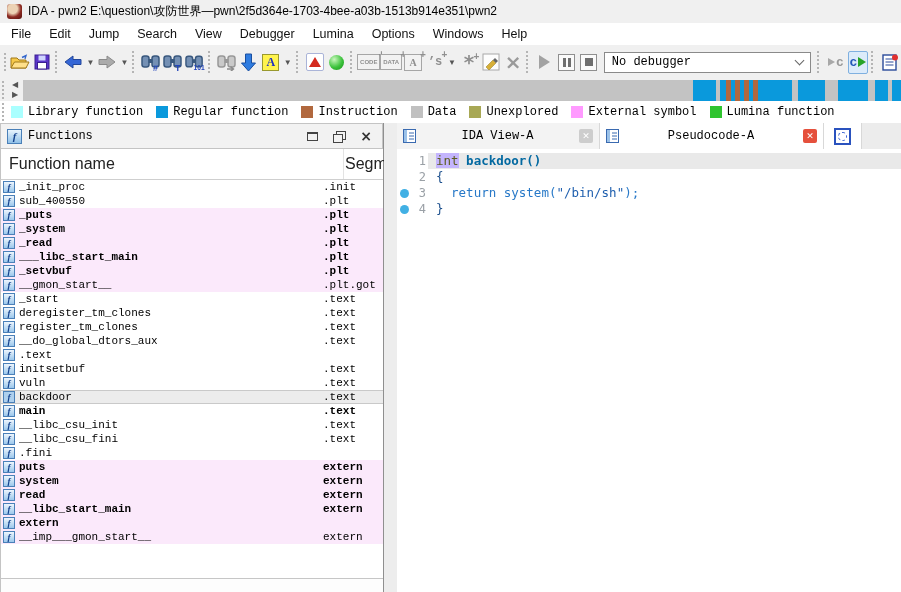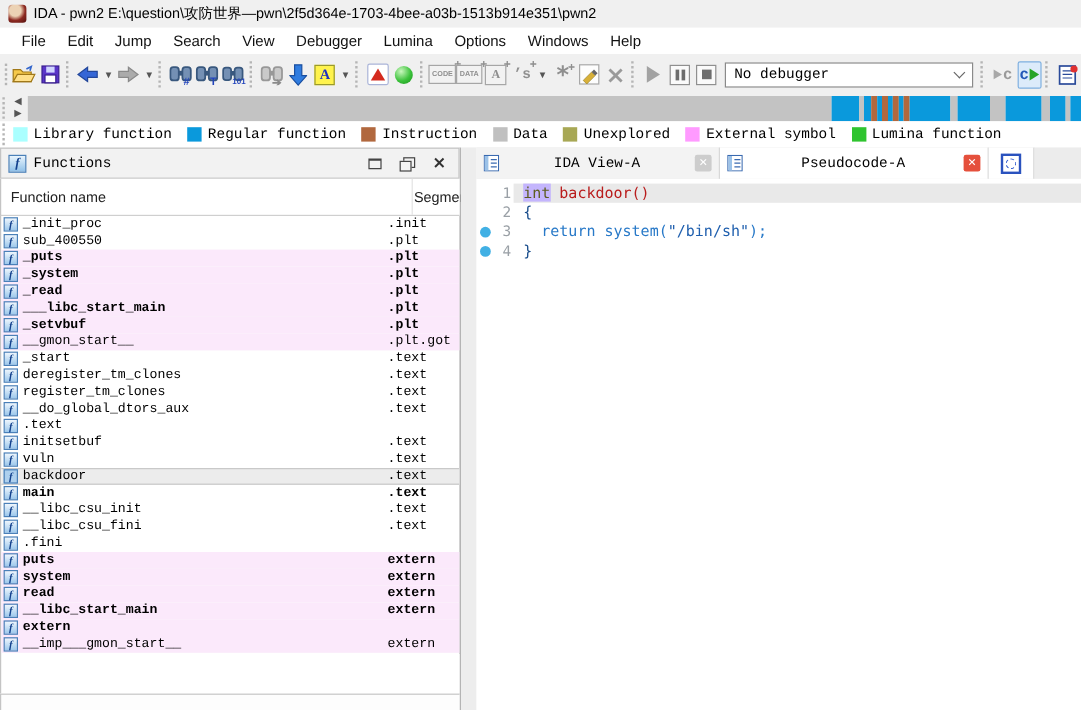--- a/index.html
+++ b/index.html
@@ -6,21 +6,21 @@
   html,body { width: 901px; height: 592px; overflow: hidden; }
   body { font-family: "Liberation Sans", sans-serif; background: #f0f0f0; position: relative; }
 
   
   .titlebar { height: 23px; background: #f0f0f0; display: flex; align-items: center; padding-left: 7px; gap: 6px; }
   .app-icon { width: 15px; height: 15px; border-radius: 3px;
     background: radial-gradient(circle at 38% 32%, #ecd2b4 0 34%, #8d2a22 60%, #5a1410 95%); }
   .title-text { font-size: 12px; color: #000; white-space: nowrap; }
 
   
-  .menubar { height: 22px; background: #ffffff; display: flex; align-items: center; padding-left: 9px; }
+  .menubar { height: 22px; background: #ffffff; display: flex; align-items: center; padding-left: 2px; }
   .menu-item { font-size: 12.5px; color: #111; padding: 2px 9px; cursor: default; }
 
   
   .toolbar { height: 34px; background: #f0f0f0; display: flex; align-items: center; padding-left: 2px; }
   .tsep { width: 4px; height: 22px; border-left: 2px dotted #b5b5b5; margin: 0 4px 0 2px; }
   .tbtn { min-width: 20px; height: 26px; display: flex; align-items: center; justify-content: center; margin: 0 1px; }
   .caret { font-size: 8px; color: #555; margin: 0 2px; }
   .abox { width: 17px; height: 17px; background: #fff34d; border: 1px solid #99992e; color: #2030c0;
           font: bold 12px "Liberation Serif", serif; display: flex; align-items: center; justify-content: center; }
   .warnbox { width: 18px; height: 18px; background: #fff; border: 1px solid #aab4d8; border-radius: 2px;
@@ -78,21 +78,21 @@
   .ficon-lg { width: 15px; height: 15px; background: linear-gradient(180deg,#e8f4fd,#8fc0e8); border: 1px solid #4a80b8;
               color: #13418d; font: italic bold 11px "Liberation Serif", serif;
               display: flex; align-items: center; justify-content: center; }
   .win-btns { margin-left: auto; display: flex; align-items: center; gap: 15px; padding-right: 4px; }
   .wb-max { width: 11px; height: 9px; border: 1px solid #444; border-top: 2px solid #444; }
   .wb-float { position: relative; width: 12px; height: 11px; }
   .wb-float::before { content:""; position: absolute; left: 3px; top: 0; width: 8px; height: 7px; border: 1px solid #444; }
   .wb-float::after  { content:""; position: absolute; left: 0; top: 3px; width: 8px; height: 7px; border: 1px solid #444; background:#f2f2f2; }
   .wb-close { font: bold 14px "DejaVu Sans", sans-serif; color: #333; line-height: 11px; }
 
-  .func-header { height: 31px; display: flex; align-items: center; font-size: 12px; color: #222;
+  .func-header { height: 31px; display: flex; align-items: center; font-size: 16px; color: #222;
                  border-bottom: 1px solid #cfcfcf; background: #fff; border-left:1px solid #c4c4c4;}
   .fh-name { flex: 1; padding-left: 8px; }
   .fh-seg { width: 40px; border-left: 1px solid #e3e3e3; padding-left: 1px; align-self: stretch; display: flex; align-items: center; }
 
   .func-rows { flex: 1; overflow: hidden; font-family: "Liberation Mono", monospace; font-size: 11px; border-left:1px solid #c4c4c4; }
   .frow { height: 14px; display: flex; align-items: center; }
   .frow.pink { background: #fbe9fb; }
   .frow.selected { background: #ececec; border-top: 1px solid #c9c9c9; border-bottom: 1px solid #c9c9c9; }
   .frow.bold .fname, .frow.bold .fseg { font-weight: bold; }
   .ficon { width: 12px; height: 12px; min-width: 12px; margin: 0 4px 0 2px; background: linear-gradient(180deg,#eef6fd,#9cc8ec);
@@ -124,21 +124,21 @@
 
   .code-area { flex: 1; padding-top: 4px; font-family: "DejaVu Sans Mono", "Liberation Mono", monospace;
                font-size: 12.5px; line-height: 16px; }
   .cline { display: flex; align-items: center; height: 16px; }
   .dotcell { width: 15px; min-width: 15px; display: flex; align-items: center; justify-content: center; }
   .dot { width: 9px; height: 9px; border-radius: 50%; background: #41b0e4; }
   .lnum { width: 16px; min-width: 16px; text-align: right; color: #9aa0a6; padding-right: 2px; font-size: 12px; }
   .ltext { white-space: pre; padding-left: 8px; }
   .cline.current .ltext { background: #e9e9e9; flex: 1; }
   .tok-kwhl { background: #c4b5fd; color: #5d5d20; }
-  .tok-fn { color: #b91c1c; }
+  .tok-fn { color: #0369a1; font-weight: bold; }
   .tok-kw { color: #2879c8; }
   .tok-str { color: #1f5fae; }
   .tok-brace { color: #1a4e8c; }
 
   svg { display: block; }
 </style>
 </head>
 <body>
 
 <div class="titlebar">

